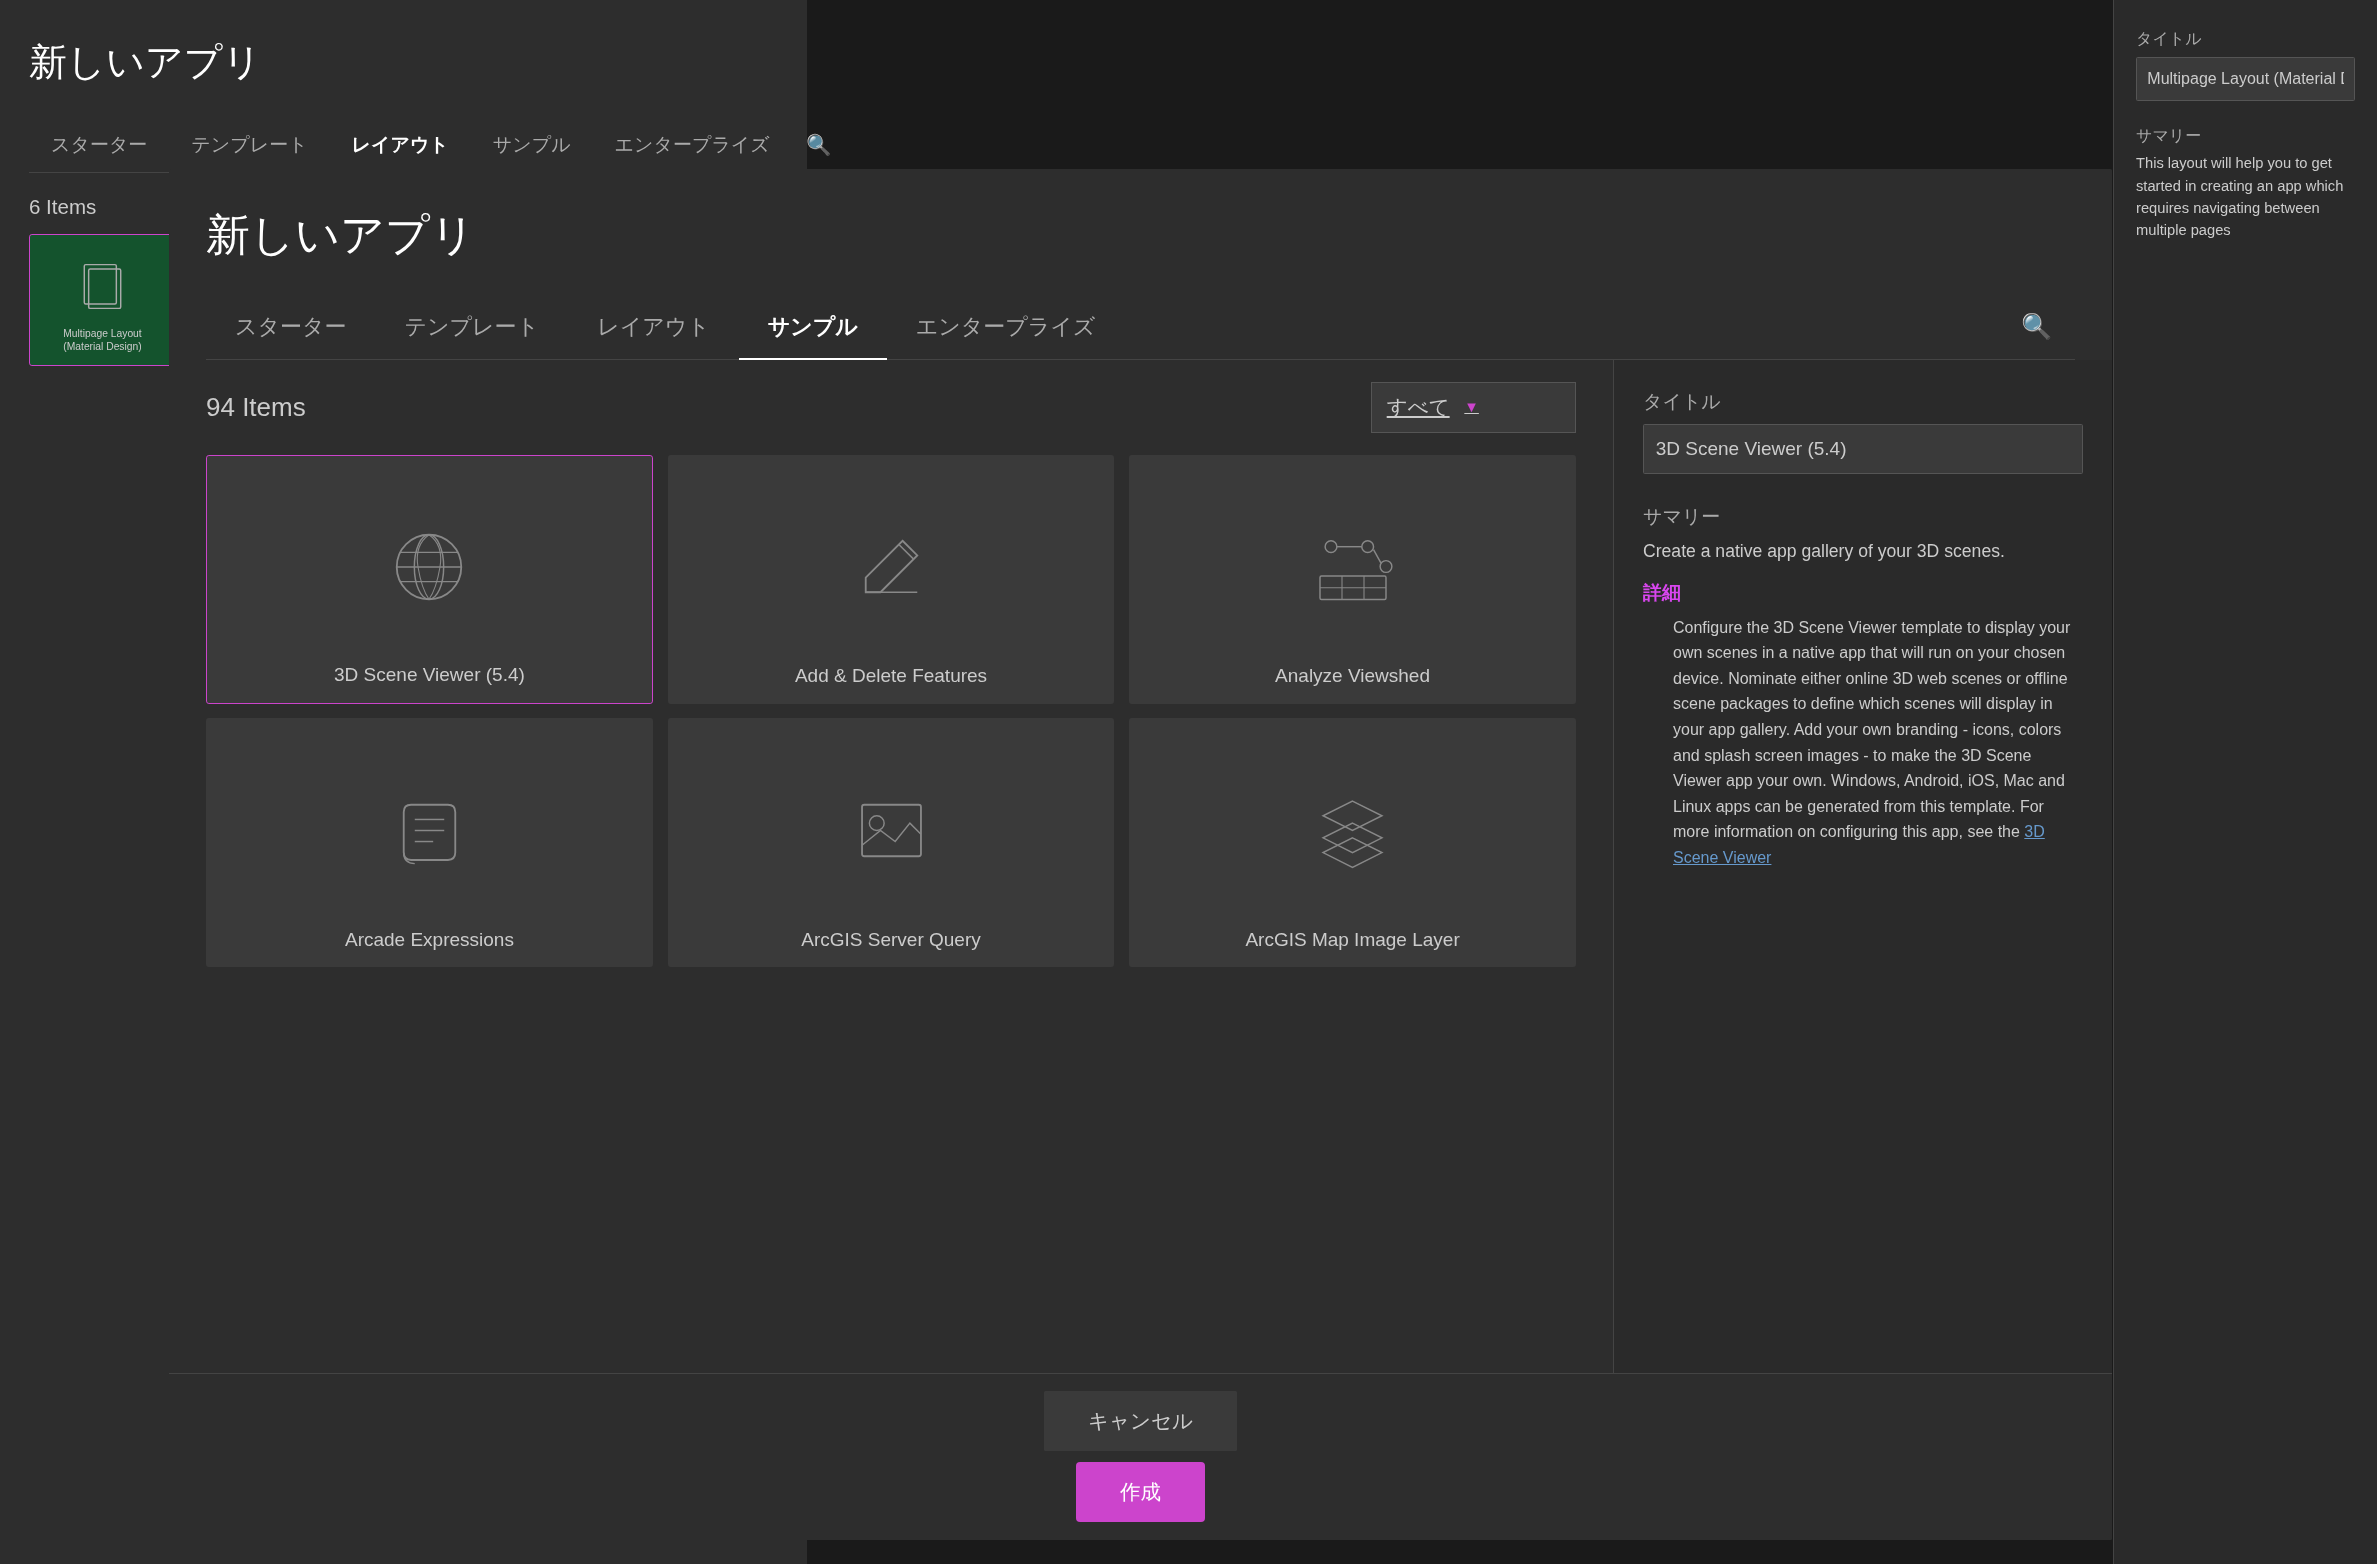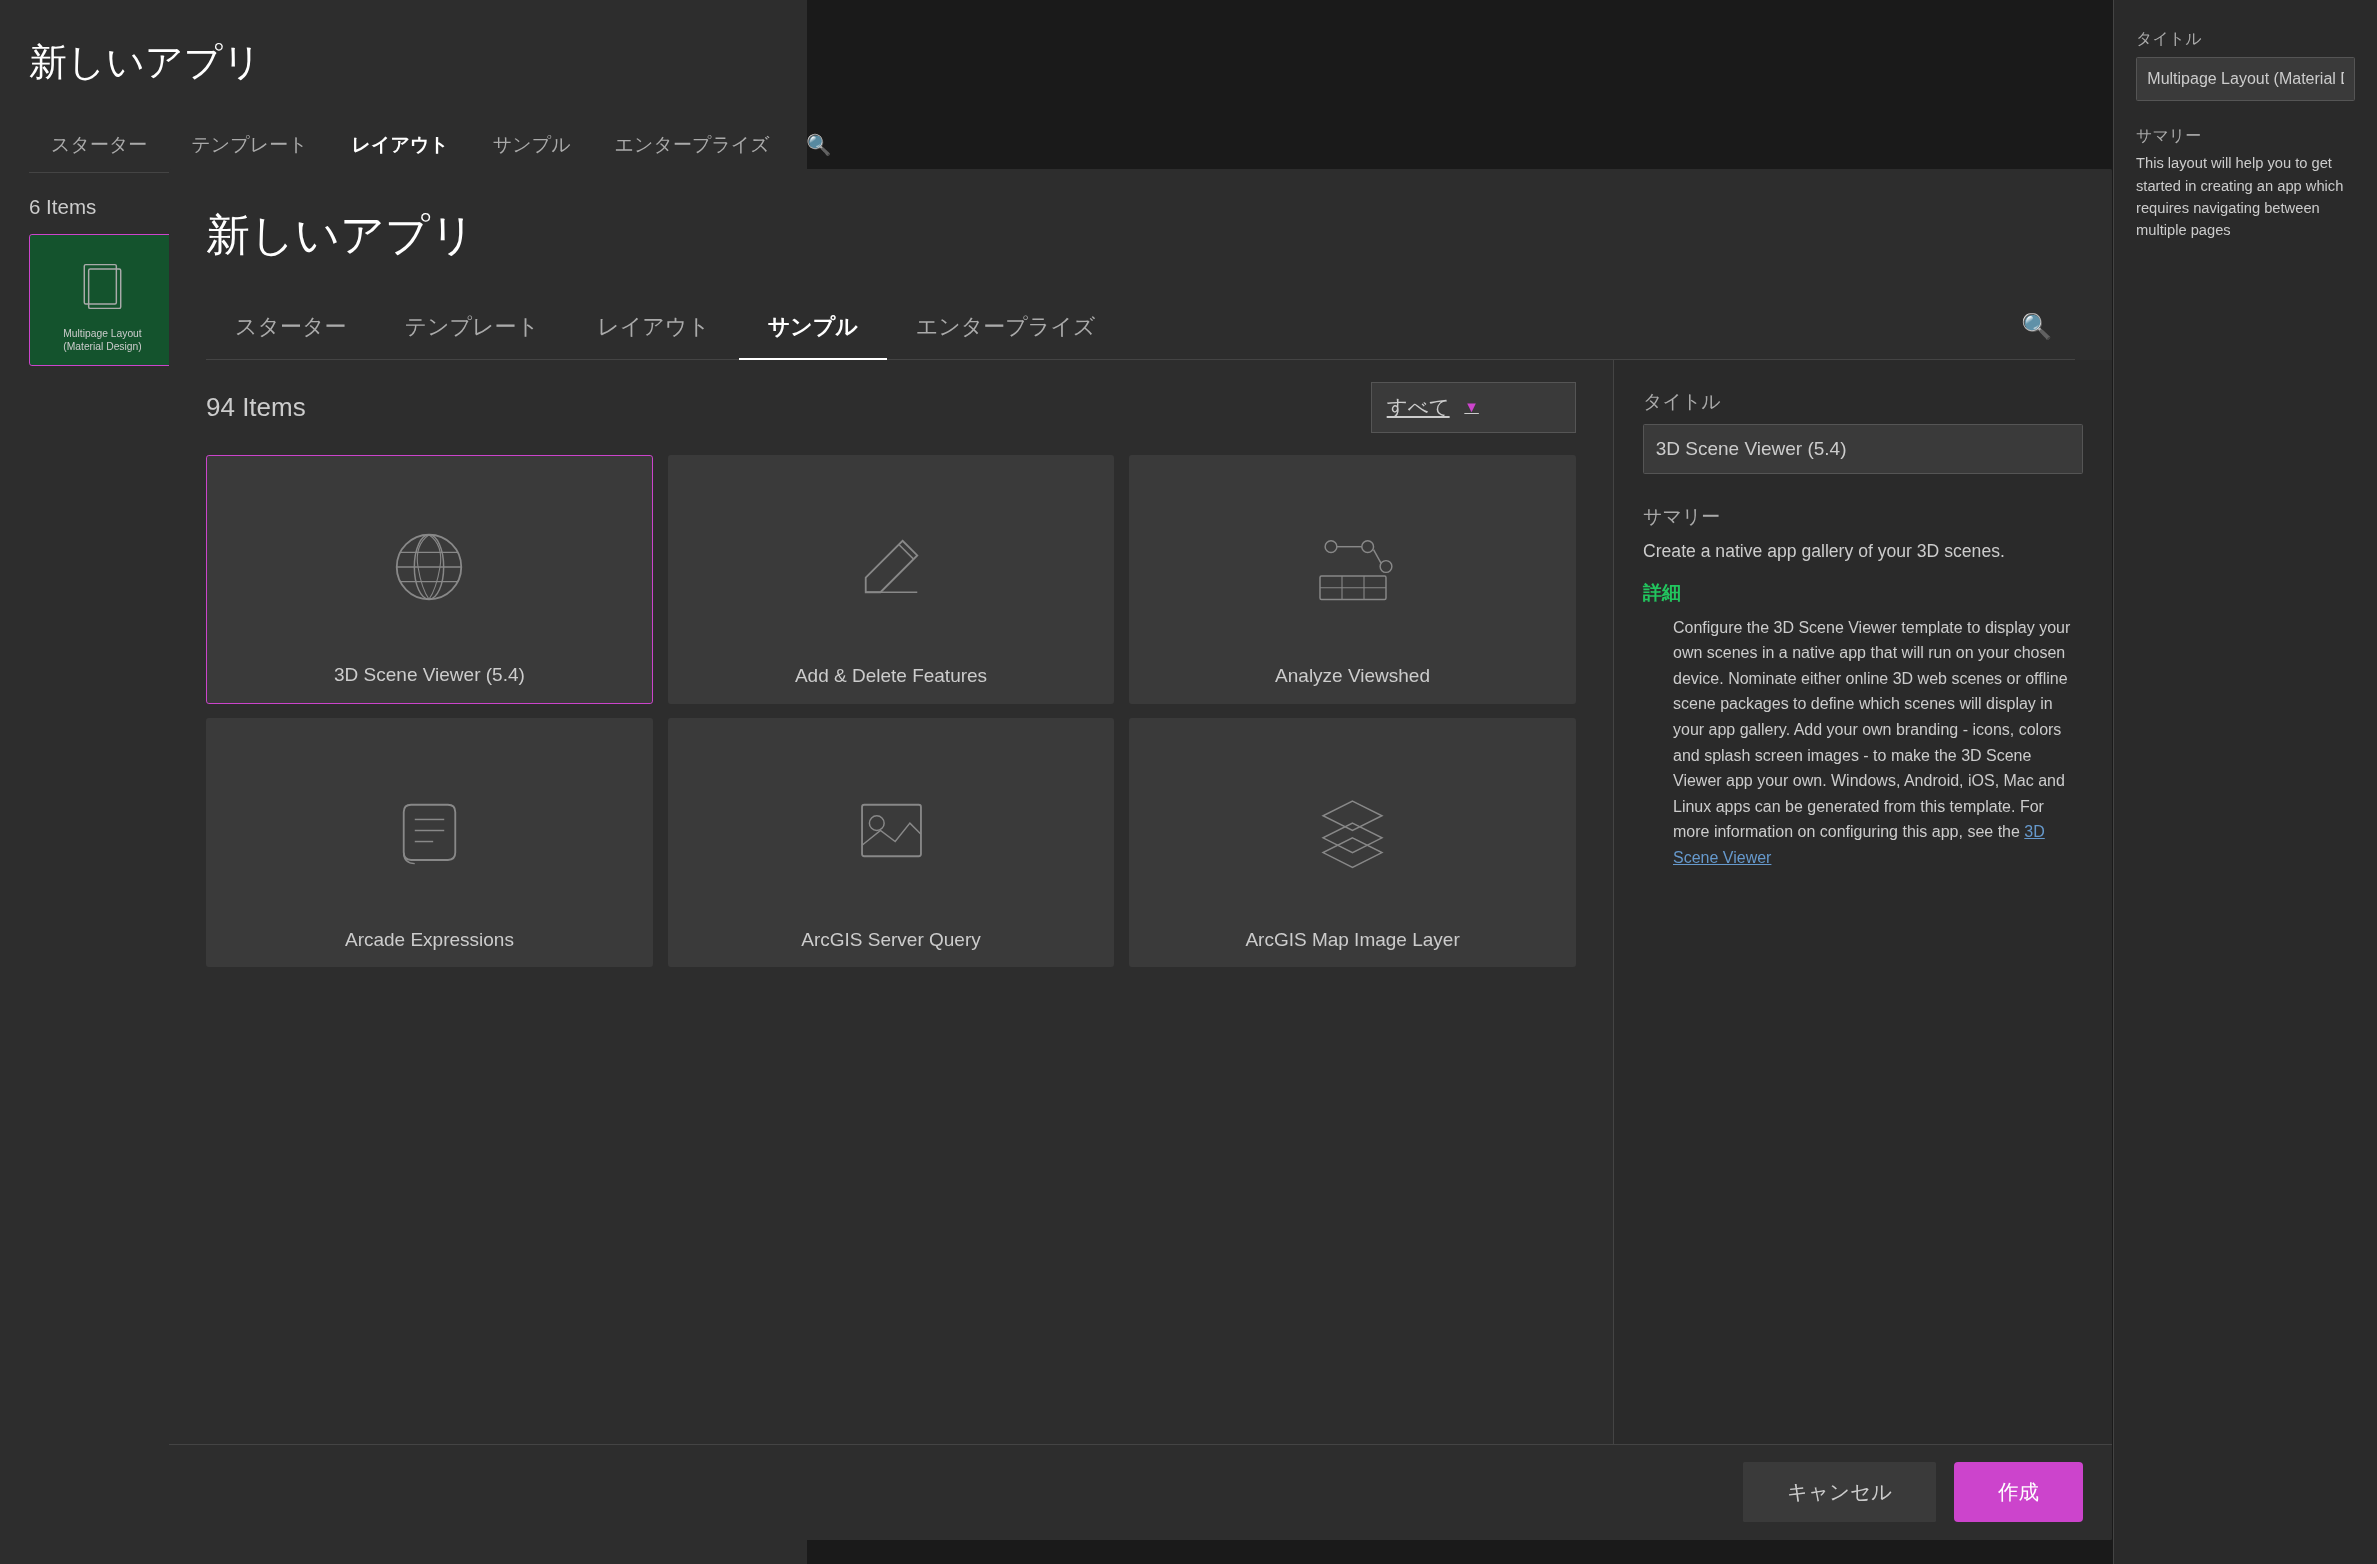--- a/index.html
+++ b/index.html
@@ -345,21 +345,21 @@
 
     .frp-summary-text {
       font-size: 17.6px;
       color: #ccc;
       line-height: 1.6;
       margin-bottom: 14.7px;
     }
 
     .frp-detail-label {
       font-size: 19px;
-      color: #22c55e;
+      color: #d946ef;
       font-weight: 600;
       margin-bottom: 8.8px;
       margin-top: 14.7px;
     }
 
     .frp-detail-text {
       font-size: 16px;
       color: #ccc;
       line-height: 1.6;
       margin-left: 30px;
@@ -371,22 +371,23 @@
       cursor: pointer;
     }
 
     
     .dialog-footer {
       display: flex;
       justify-content: flex-end;
       align-items: center;
       padding: 17.6px 29px;
       border-top: 0.7px solid #444;
-      gap: 18px;
+      gap: 11px;
       flex-shrink: 0;
+      flex-direction: column;
     }
 
     .btn-cancel {
       background: #3a3a3a;
       color: #ccc;
       border: none;
       padding: 16px 44px;
       font-size: 20.5px;
       cursor: pointer;
       border-radius: 1.5px;

